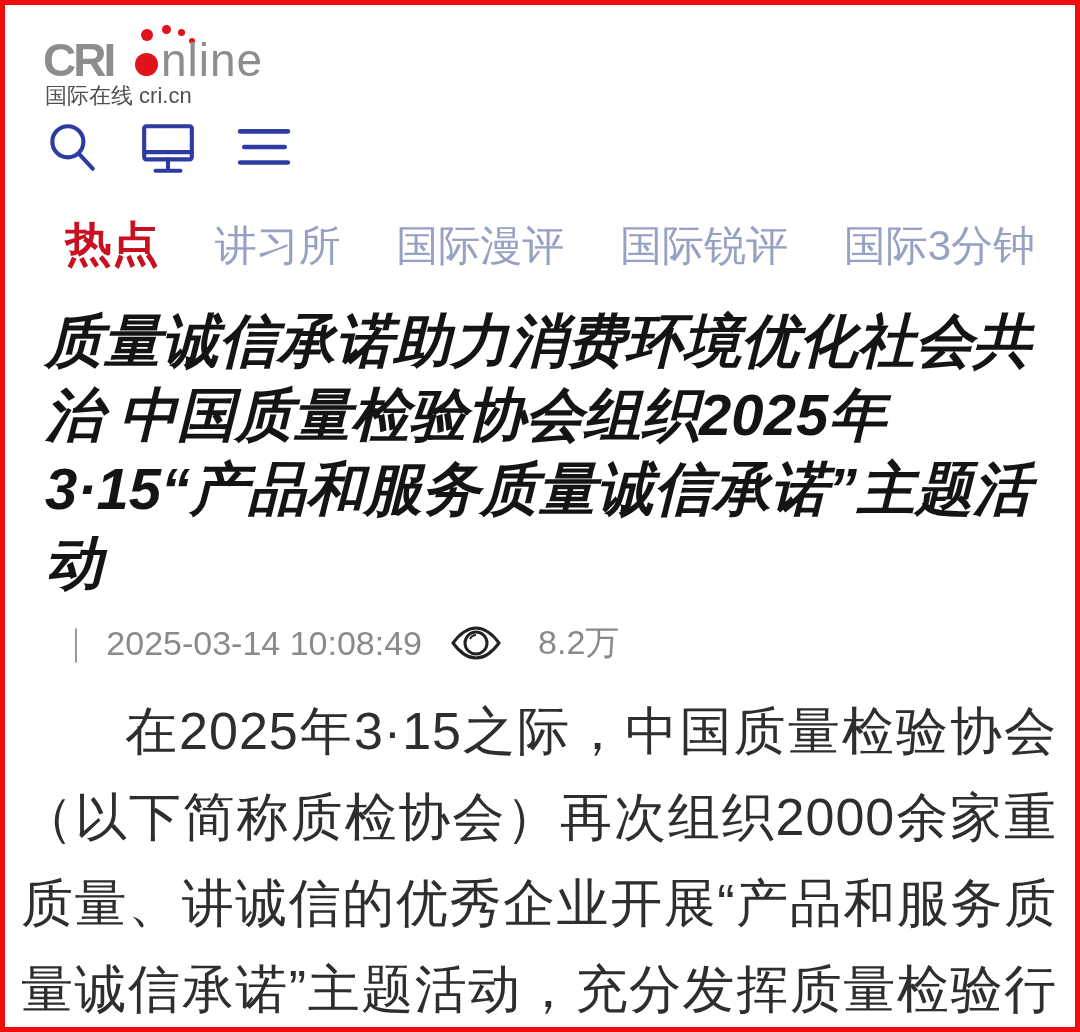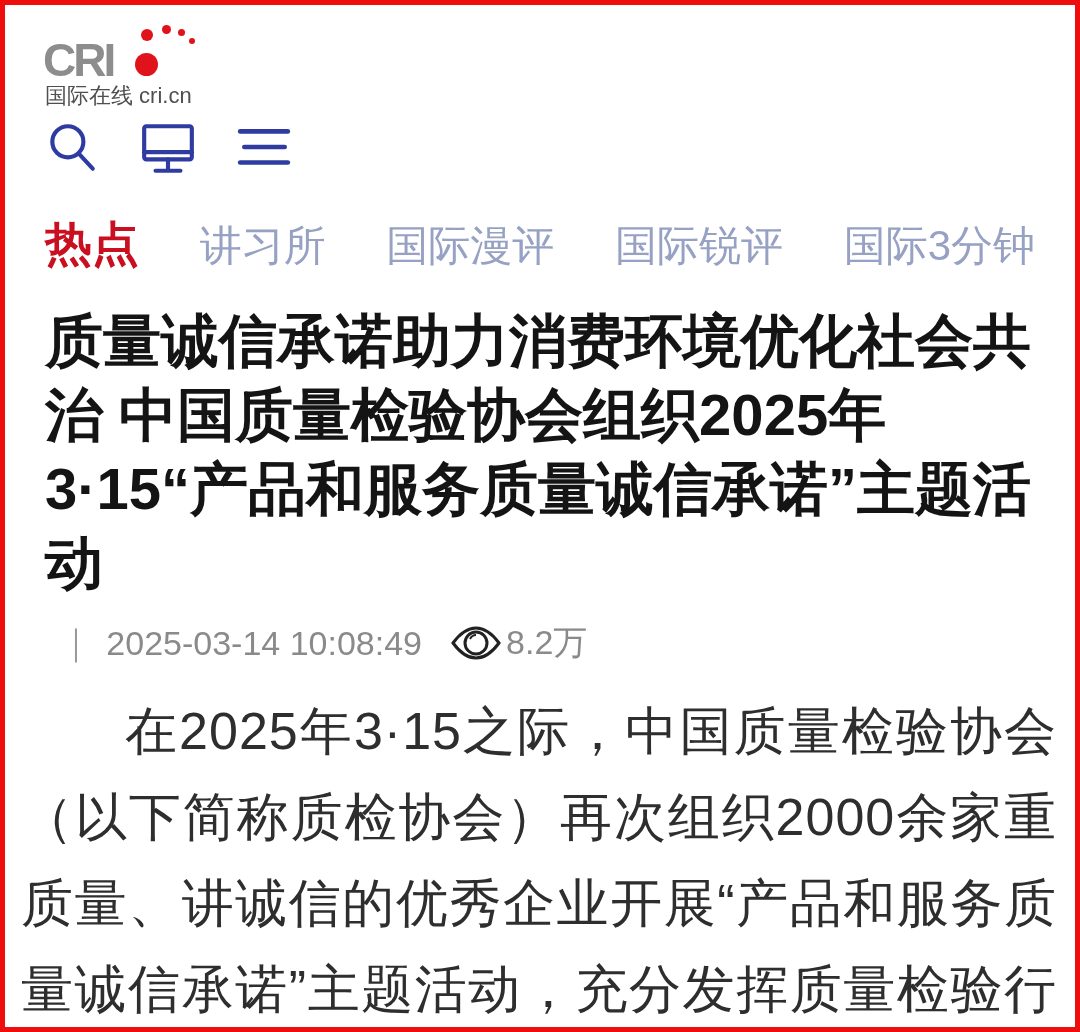--- a/index.html
+++ b/index.html
@@ -43,56 +43,57 @@
   }
   .header-icons { display: flex; align-items: center; gap: 38px; margin-top: 8px; }
   .hicon { width: 58px; height: 58px; cursor: pointer; }
   .hicon svg { width: 100%; height: 100%; display: block; }
 
   
   .nav {
     display: flex; justify-content: space-between; align-items: baseline;
     padding: 0 40px; margin-top: 36px;
   }
-  .nav-item { font-size: 42px; color: #96a1c3; cursor: pointer; white-space: nowrap; }
+  .nav-item { font-size: 42px; color: #96a1c3; cursor: pointer; white-space: nowrap; margin-left: 20px; }
   .nav-item.active { font-size: 47px; font-weight: 700; color: #c81020; }
 
   
   .article-title {
     padding: 0 40px; margin-top: 28px;
     font-size: 58px; line-height: 74px; font-weight: 700; color: #141414;
     letter-spacing: 0px;
   }
   .source-row {
     display: flex; align-items: center;
     padding: 0 40px; margin-top: 20px;
     font-size: 34px; color: #8a8a8a;
   }
   .source-sep { margin: 0 14px; color: #9a9a9a; }
-  .views-wrap { display: flex; align-items: center; margin-left: 28px; }
+  .views-wrap { display: flex; align-items: center; margin-left: 28px; gap: 32px; }
   .eye-icon { width: 52px; height: 38px; margin-right: 4px; }
   .eye-icon svg { width: 100%; height: 100%; display: block; }
 
   .article-body {
     padding: 0 18px 0 16px; margin-top: 22px;
     font-size: 52px; line-height: 86px; color: #2e2e2e;
     text-align: justify; text-indent: 2em; letter-spacing: 1px;
   }
 </style>
 </head>
 <body>
 
 <div class="header">
   <div class="logo">
     <span class="logo-cri">CRI</span>
     <span class="logo-dot logo-d1"></span>
     <span class="logo-dot logo-d2"></span>
     <span class="logo-dot logo-d3"></span>
     <span class="logo-dot logo-d4"></span>
     <span class="logo-o"></span>
+    <span class="logo-nline">nline</span>
     <span class="logo-tagline">国际在线 cri.cn</span>
   </div>
 
   <div class="header-icons">
     <span class="hicon">
       <svg viewBox="0 0 56 56" fill="none" stroke="#2e3ca2" stroke-width="4" stroke-linecap="round">
         <circle cx="24" cy="22" r="15"></circle>
         <line x1="35" y1="34" x2="48" y2="48"></line>
       </svg>
     </span>
@@ -115,21 +116,21 @@
 </div>
 
 <div class="nav">
   <span class="nav-item active">热点</span>
   <span class="nav-item">讲习所</span>
   <span class="nav-item">国际漫评</span>
   <span class="nav-item">国际锐评</span>
   <span class="nav-item">国际3分钟</span>
 </div>
 
-<h1 class="article-title" style="margin:28px 0 0 0;">质量诚信承诺助力消费环境优化社会共治 中国质量检验协会组织2025年3·15“产品和服务质量诚信承诺”主题活动</h1>
+<h1 class="article-title" style="margin:28px 0 0 0;font-style:italic;">质量诚信承诺助力消费环境优化社会共治 中国质量检验协会组织2025年3·15“产品和服务质量诚信承诺”主题活动</h1>
 
 <div class="source-row">
   <span class="source-sep">｜</span>
   <span>2025-03-14 10:08:49</span>
   <span class="views-wrap">
     <span class="eye-icon">
       <svg viewBox="0 0 52 38" fill="none" stroke="#222222" stroke-width="3">
         <path d="M3 19 Q14 4 26 4 Q38 4 49 19 Q38 34 26 34 Q14 34 3 19 Z"></path>
         <circle cx="26" cy="19" r="11"></circle>
         <path d="M20 15 Q22 11 26 11" stroke-width="2"></path>

